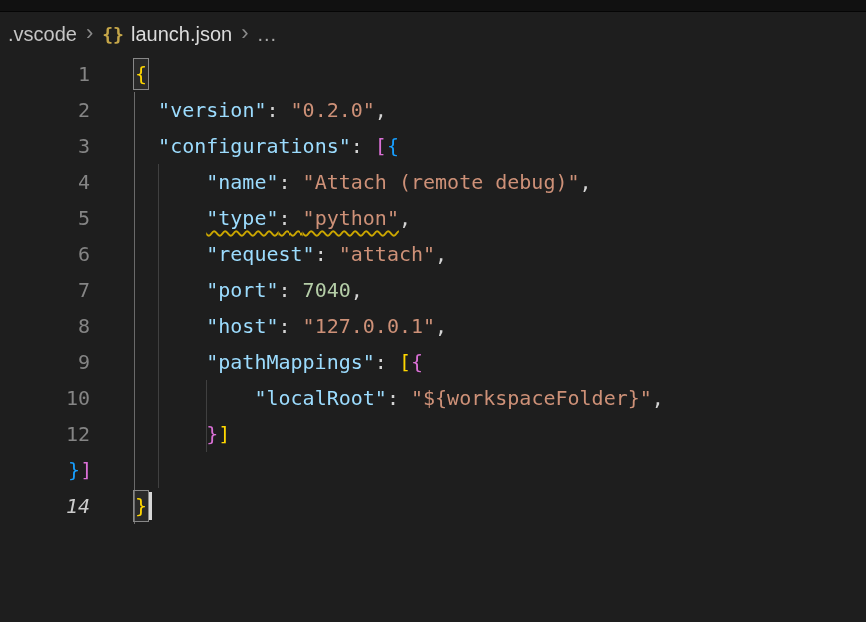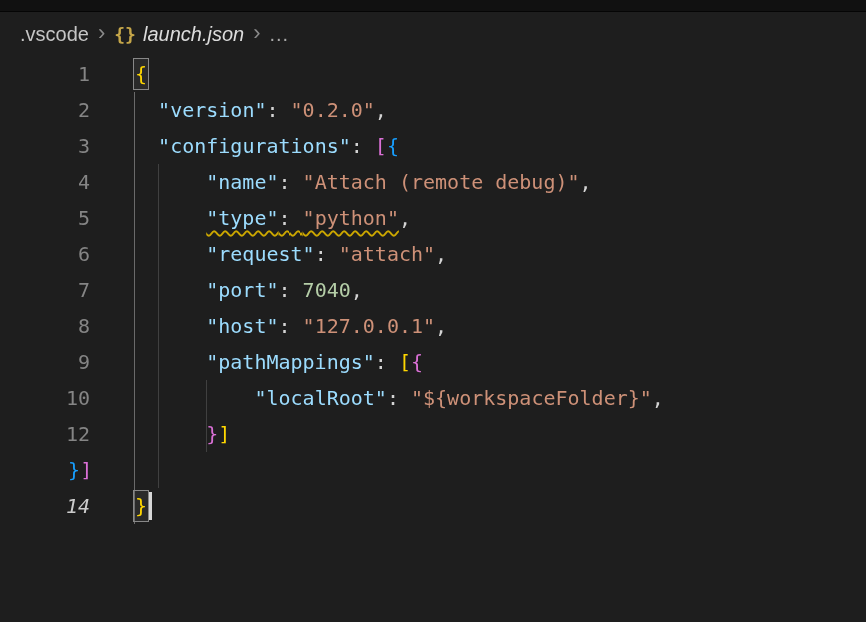--- a/index.html
+++ b/index.html
@@ -15,27 +15,27 @@
     background: var(--top-bar, #111);
     border-bottom: 1px solid #050505;
     flex: 0 0 auto;
   }
 
   .breadcrumb {
     height: 44px;
     flex: 0 0 auto;
     display: flex;
     align-items: center;
-    padding-left: 20px;
+    padding-left: 8px;
     font-family: "Liberation Sans", sans-serif;
     font-size: 20px;
     color: var(--breadcrumb-fg, #c5c5c5);
   }
   .bc-item { cursor: pointer; }
-  .bc-item.file { color: var(--breadcrumb-file-fg, #dcdcdc); font-style: italic; }
+  .bc-item.file { color: var(--breadcrumb-file-fg, #dcdcdc); }
   .bc-sep {
     color: #8a8a8a;
     font-size: 22px;
     padding: 0 9px;
     transform: translateY(-1px);
   }
   .bc-icon {
     font-family: "DejaVu Sans Mono", monospace;
     color: var(--breadcrumb-icon, #c5a649);
     font-size: 18px;

